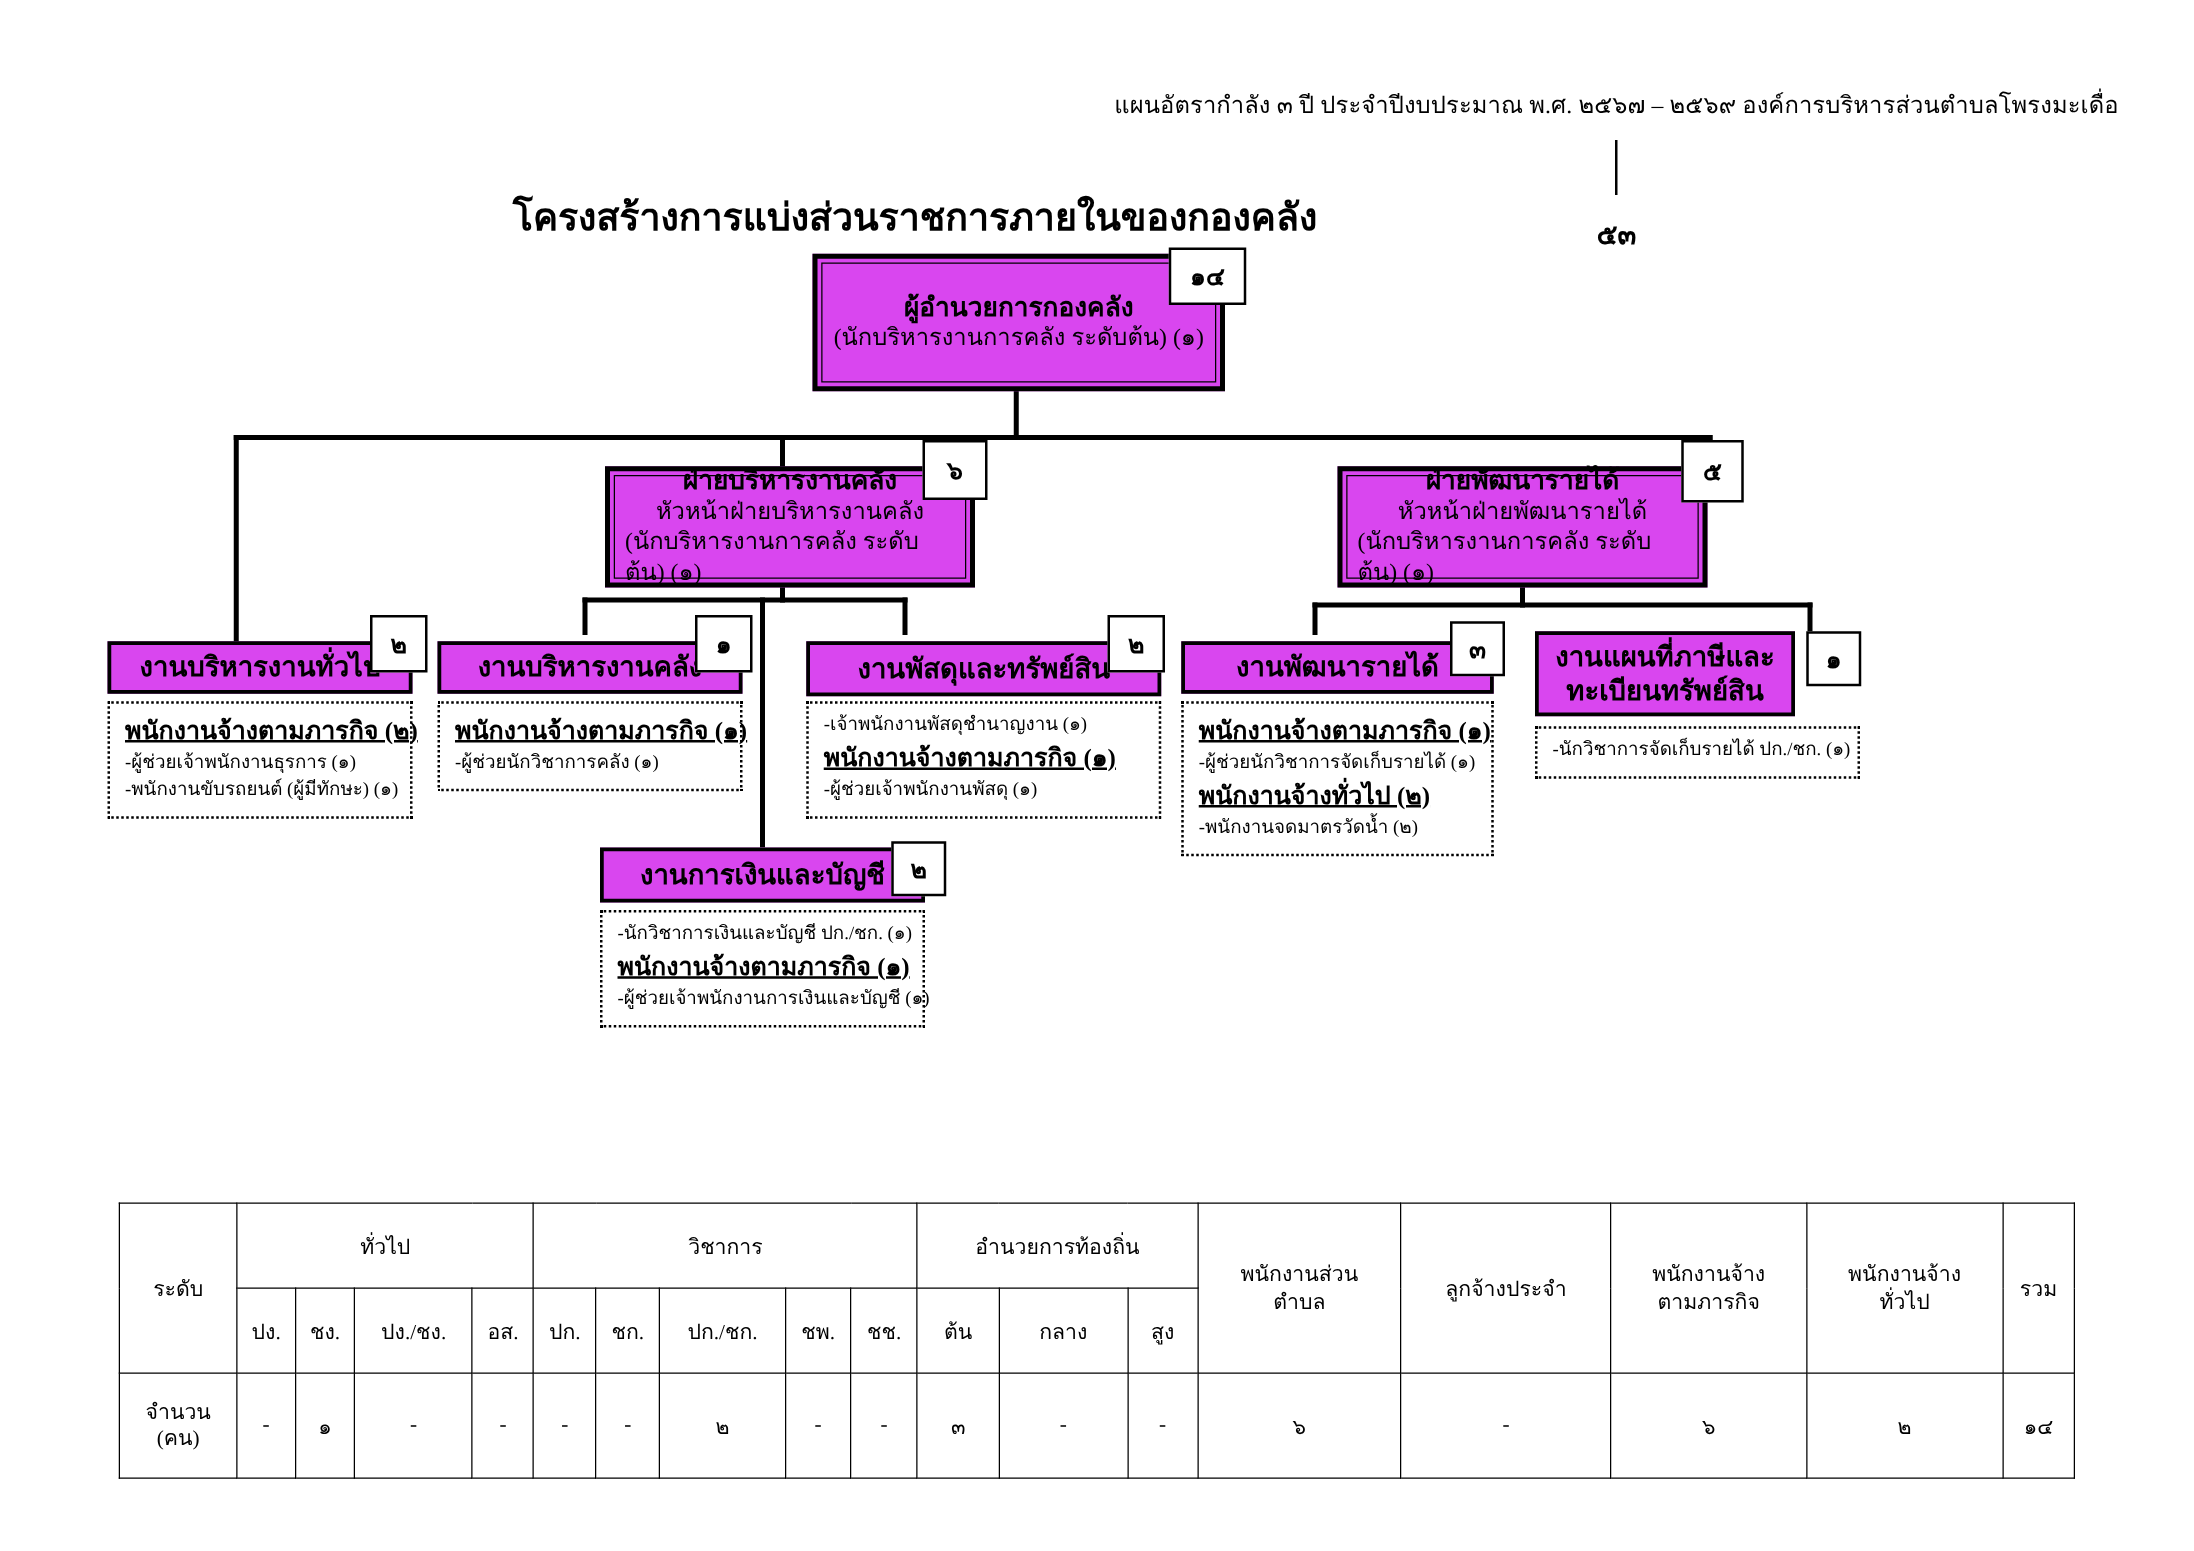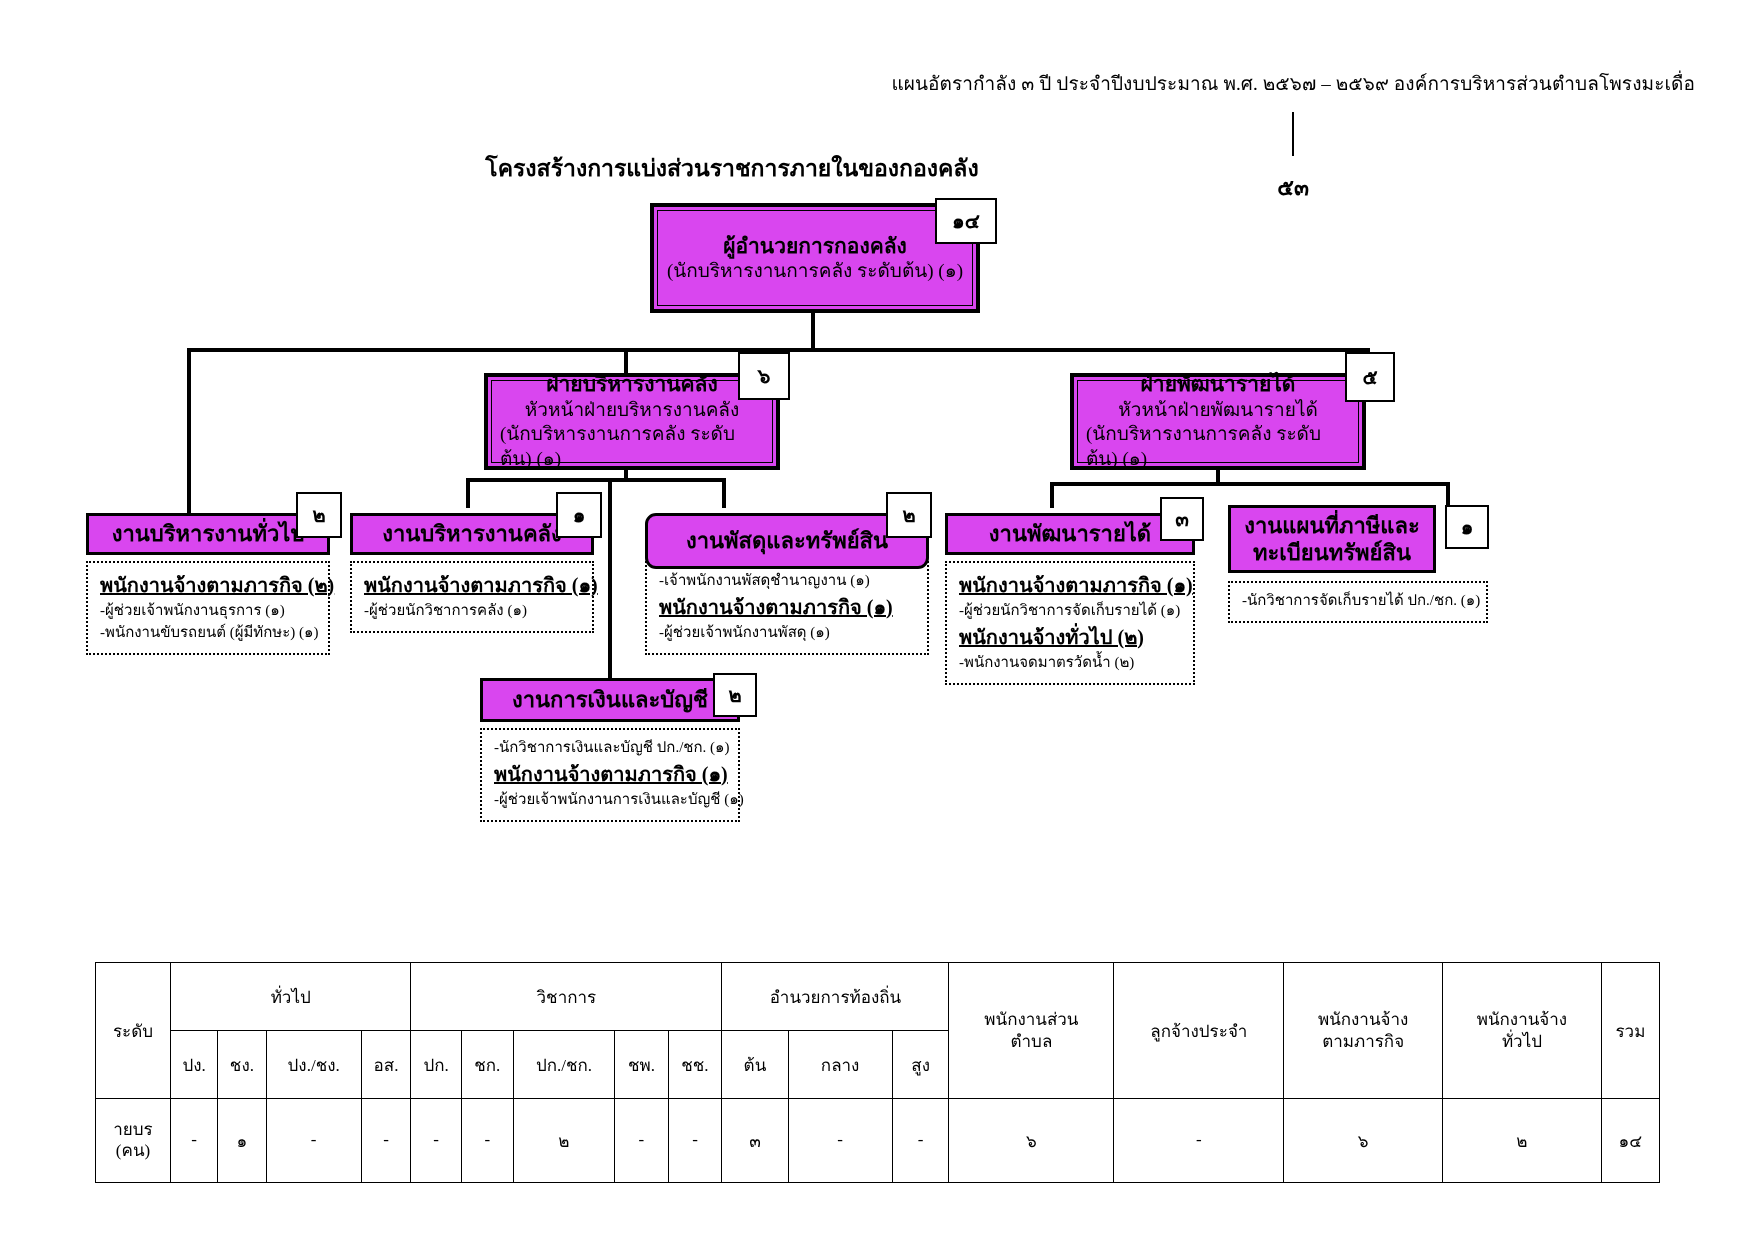--- a/index.html
+++ b/index.html
@@ -19,21 +19,21 @@
   }
   .page-header .hdr-text { letter-spacing: .1px; }
   .page-header .hdr-rule {
     width: 2px; height: 44px; background: #000; display: block;
   }
   .page-header .hdr-page { font-size: 22px; font-weight: bold; }
 
   
   .chart-title {
     position: absolute; top: 150px; left: 0; width: 1464px;
-    text-align: center; font-size: 23px; font-weight: bold;
+    text-align: center; font-size: 30px; font-weight: bold;
   }
 
   
   .node {
     position: absolute;
     background: #d946ef;
     text-align: left;
     z-index: 3;
   }
   
@@ -180,21 +180,21 @@
 
 <div class="node single" style="left:350px; top:513px; width:244px; height:42px;">
   <div class="line1">งานบริหารงานคลัง</div>
 </div>
 <div class="badge" style="left:556px; top:492px; width:46px; height:46px;">๑</div>
 <div class="detail" style="left:350px; top:561px; width:244px;">
   <div class="hd">พนักงานจ้างตามภารกิจ  (๑)</div>
   <div class="it">-ผู้ช่วยนักวิชาการคลัง (๑)</div>
 </div>
 
-<div class="node single" style="left:645px; top:513px; width:284px; height:56px;border-radius:11px;">
+<div class="node single" style="left:645px; top:513px; width:284px; height:44px;">
   <div class="line1">งานพัสดุและทรัพย์สิน</div>
 </div>
 <div class="badge" style="left:886px; top:492px; width:46px; height:46px;">๒</div>
 <div class="detail" style="left:645px; top:561px; width:284px;">
   <div class="it">-เจ้าพนักงานพัสดุชำนาญงาน (๑)</div>
   <div class="hd">พนักงานจ้างตามภารกิจ  (๑)</div>
   <div class="it">-ผู้ช่วยเจ้าพนักงานพัสดุ (๑)</div>
 </div>
 
 <div class="node single" style="left:945px; top:513px; width:250px; height:42px;">
@@ -258,21 +258,21 @@
     <th>ชก.</th>
     <th>ปก./ชก.</th>
     <th>ชพ.</th>
     <th>ชช.</th>
     <th>ต้น</th>
     <th>กลาง</th>
     <th>สูง</th>
   </tr>
   <tr class="r3">
     <td class="two-line">
-      <span>ายบร</span><br>
+      <span>จำนวน</span><br>
       <span>(คน)</span>
     </td>
     <td>-</td>
     <td>๑</td>
     <td>-</td>
     <td>-</td>
     <td>-</td>
     <td>-</td>
     <td>๒</td>
     <td>-</td>

